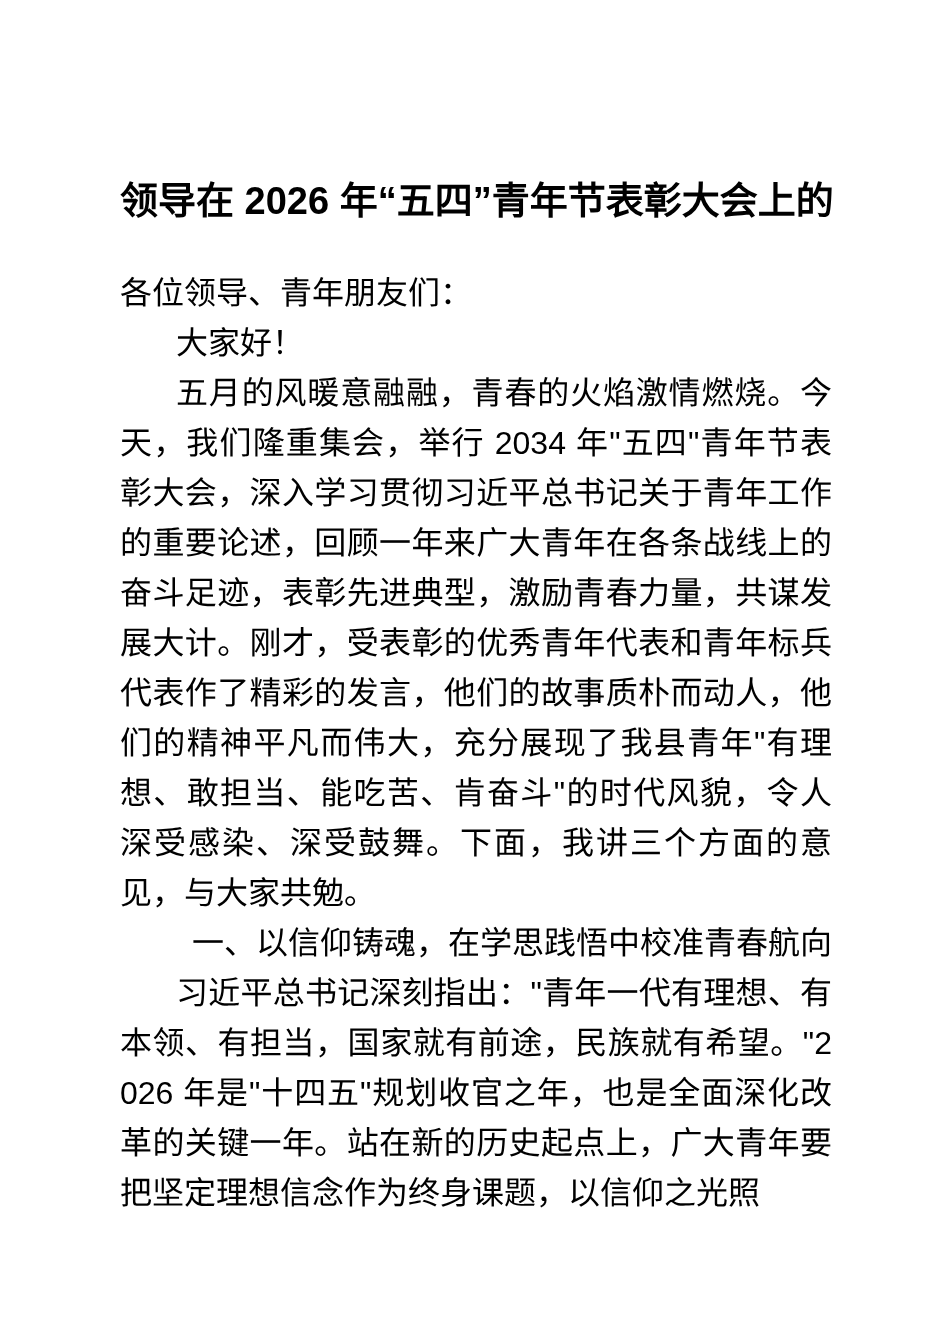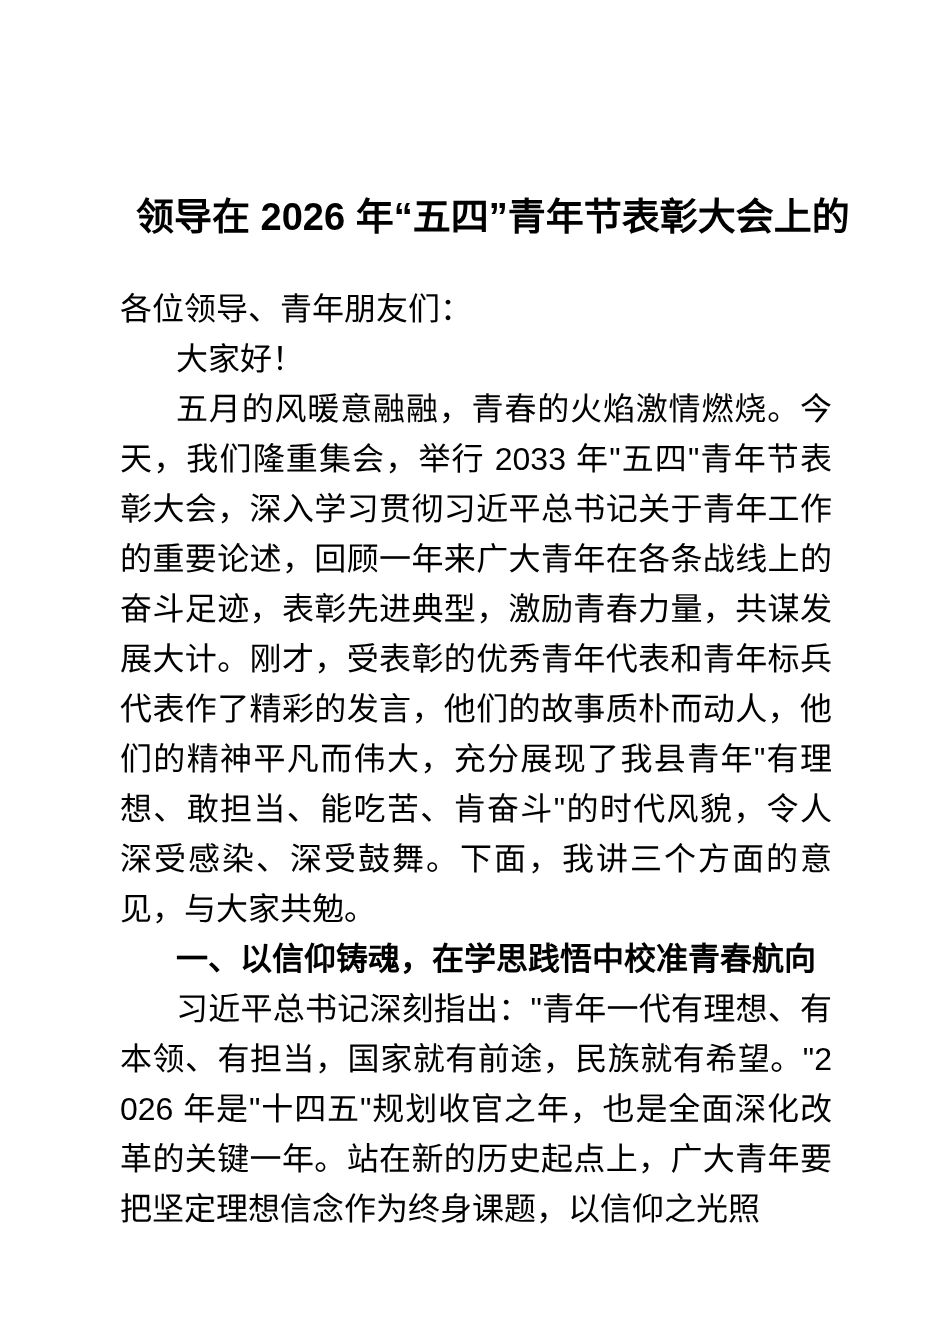--- a/index.html
+++ b/index.html
@@ -15,21 +15,21 @@
   }
   .page {
     box-sizing: border-box;
     width: 950px;
     height: 1344px;
     background: #ffffff;
     padding: 163px 118px 40px 120px;
     overflow: hidden;
   }
   .doc-title {
-    margin: 16px;
+    margin: 0;
     font-size: 38px;
     font-weight: 600;
     line-height: 77px;
     text-align: center;
     color: #000000;
   }
   .title-line {
     display: block;
     white-space: nowrap;
   }
@@ -43,38 +43,38 @@
     text-align: justify;
     text-justify: inter-ideograph;
     word-break: break-all;
     text-indent: 56px;
     color: #000000;
   }
   .para.no-indent {
     text-indent: 0;
   }
   .para.heading {
-    font-weight: bold;
-    text-align: left;
+    font-weight: normal;
+    text-align: right;
   }
 </style>
 </head>
 <body>
 
 <div class="page">
 
   <h1 class="doc-title">
     <span class="title-line">领导在 2026 年“五四”青年节表彰大会上的</span>
   </h1>
 
   <div class="doc-body">
     <p class="para no-indent">各位领导、青年朋友们：</p>
 
     <p class="para">大家好！</p>
 
-    <p class="para">五月的风暖意融融，青春的火焰激情燃烧。今天，我们隆重集会，举行 2033 年"五四"青年节表彰大会，深入学习贯彻习近平总书记关于青年工作的重要论述，回顾一年来广大青年在各条战线上的奋斗足迹，表彰先进典型，激励青春力量，共谋发展大计。刚才，受表彰的优秀青年代表和青年标兵代表作了精彩的发言，他们的故事质朴而动人，他们的精神平凡而伟大，充分展现了我县青年"有理想、敢担当、能吃苦、肯奋斗"的时代风貌，令人深受感染、深受鼓舞。下面，我讲三个方面的意见，与大家共勉。</p>
+    <p class="para">五月的风暖意融融，青春的火焰激情燃烧。今天，我们隆重集会，举行 2034 年"五四"青年节表彰大会，深入学习贯彻习近平总书记关于青年工作的重要论述，回顾一年来广大青年在各条战线上的奋斗足迹，表彰先进典型，激励青春力量，共谋发展大计。刚才，受表彰的优秀青年代表和青年标兵代表作了精彩的发言，他们的故事质朴而动人，他们的精神平凡而伟大，充分展现了我县青年"有理想、敢担当、能吃苦、肯奋斗"的时代风貌，令人深受感染、深受鼓舞。下面，我讲三个方面的意见，与大家共勉。</p>
 
     <p class="para heading">一、以信仰铸魂，在学思践悟中校准青春航向</p>
 
     <p class="para">习近平总书记深刻指出："青年一代有理想、有本领、有担当，国家就有前途，民族就有希望。"2026 年是"十四五"规划收官之年，也是全面深化改革的关键一年。站在新的历史起点上，广大青年要把坚定理想信念作为终身课题，以信仰之光照</p>
   </div>
 
 </div>
 
 </body></html>

